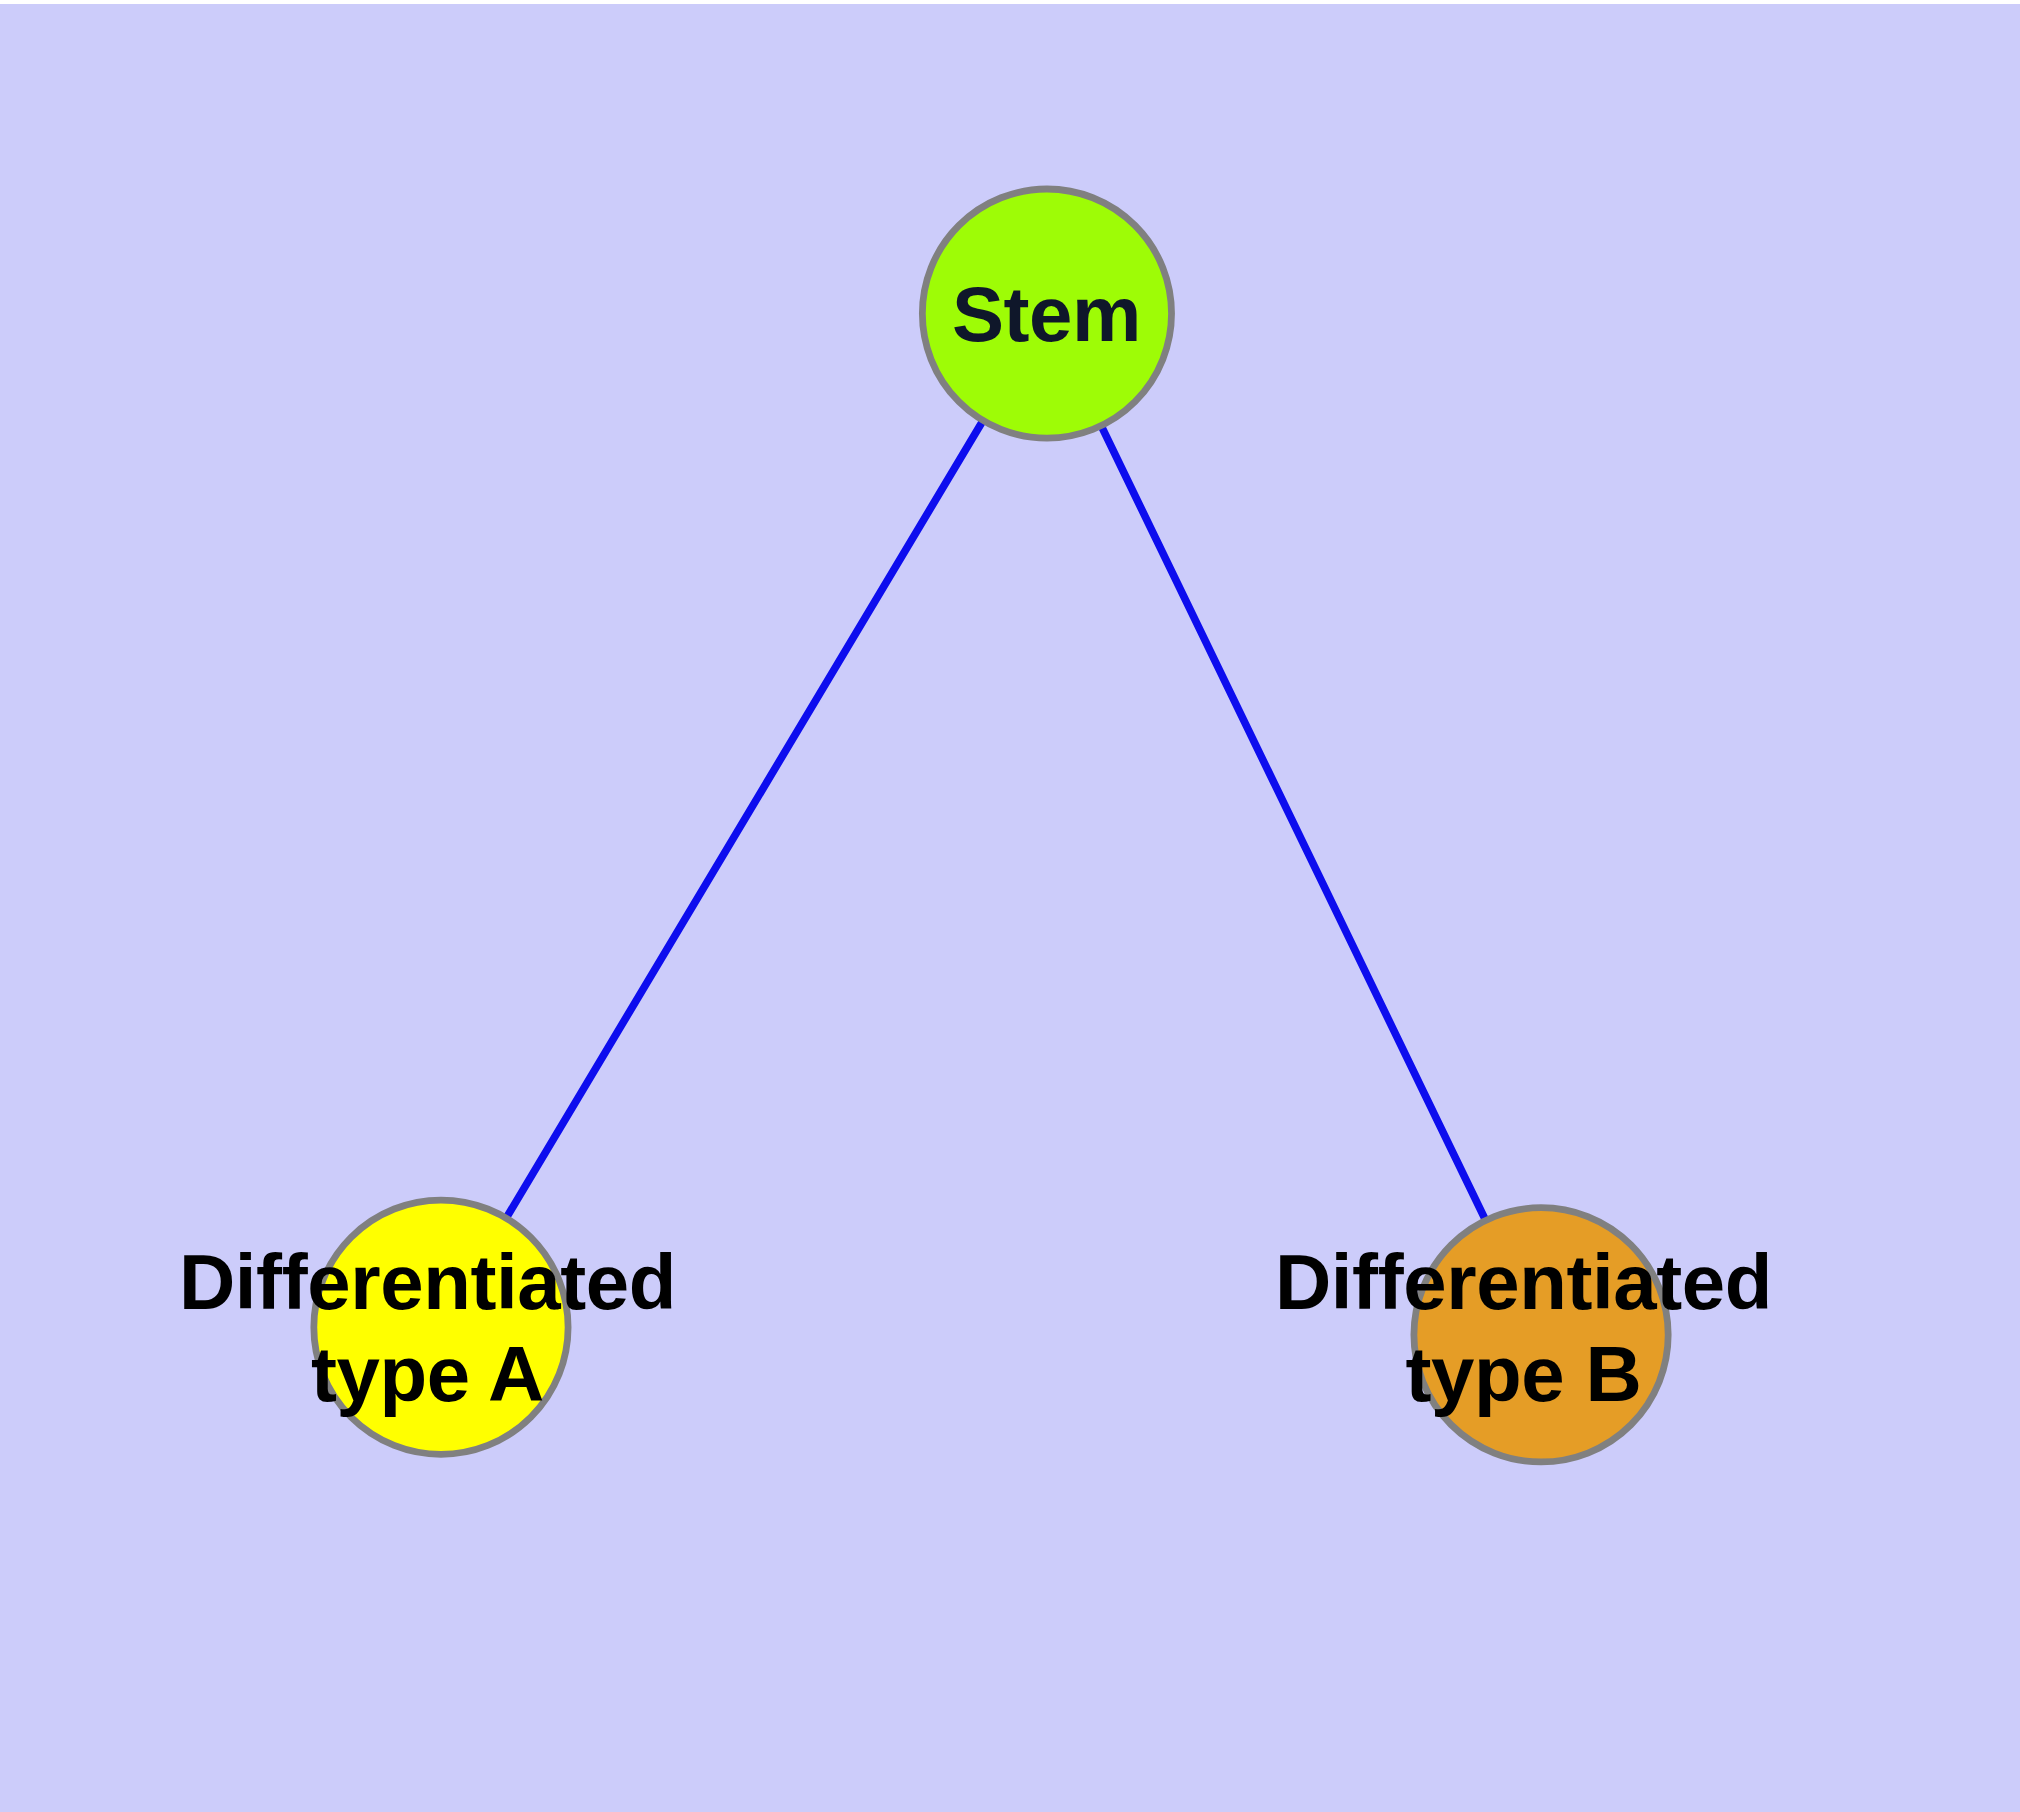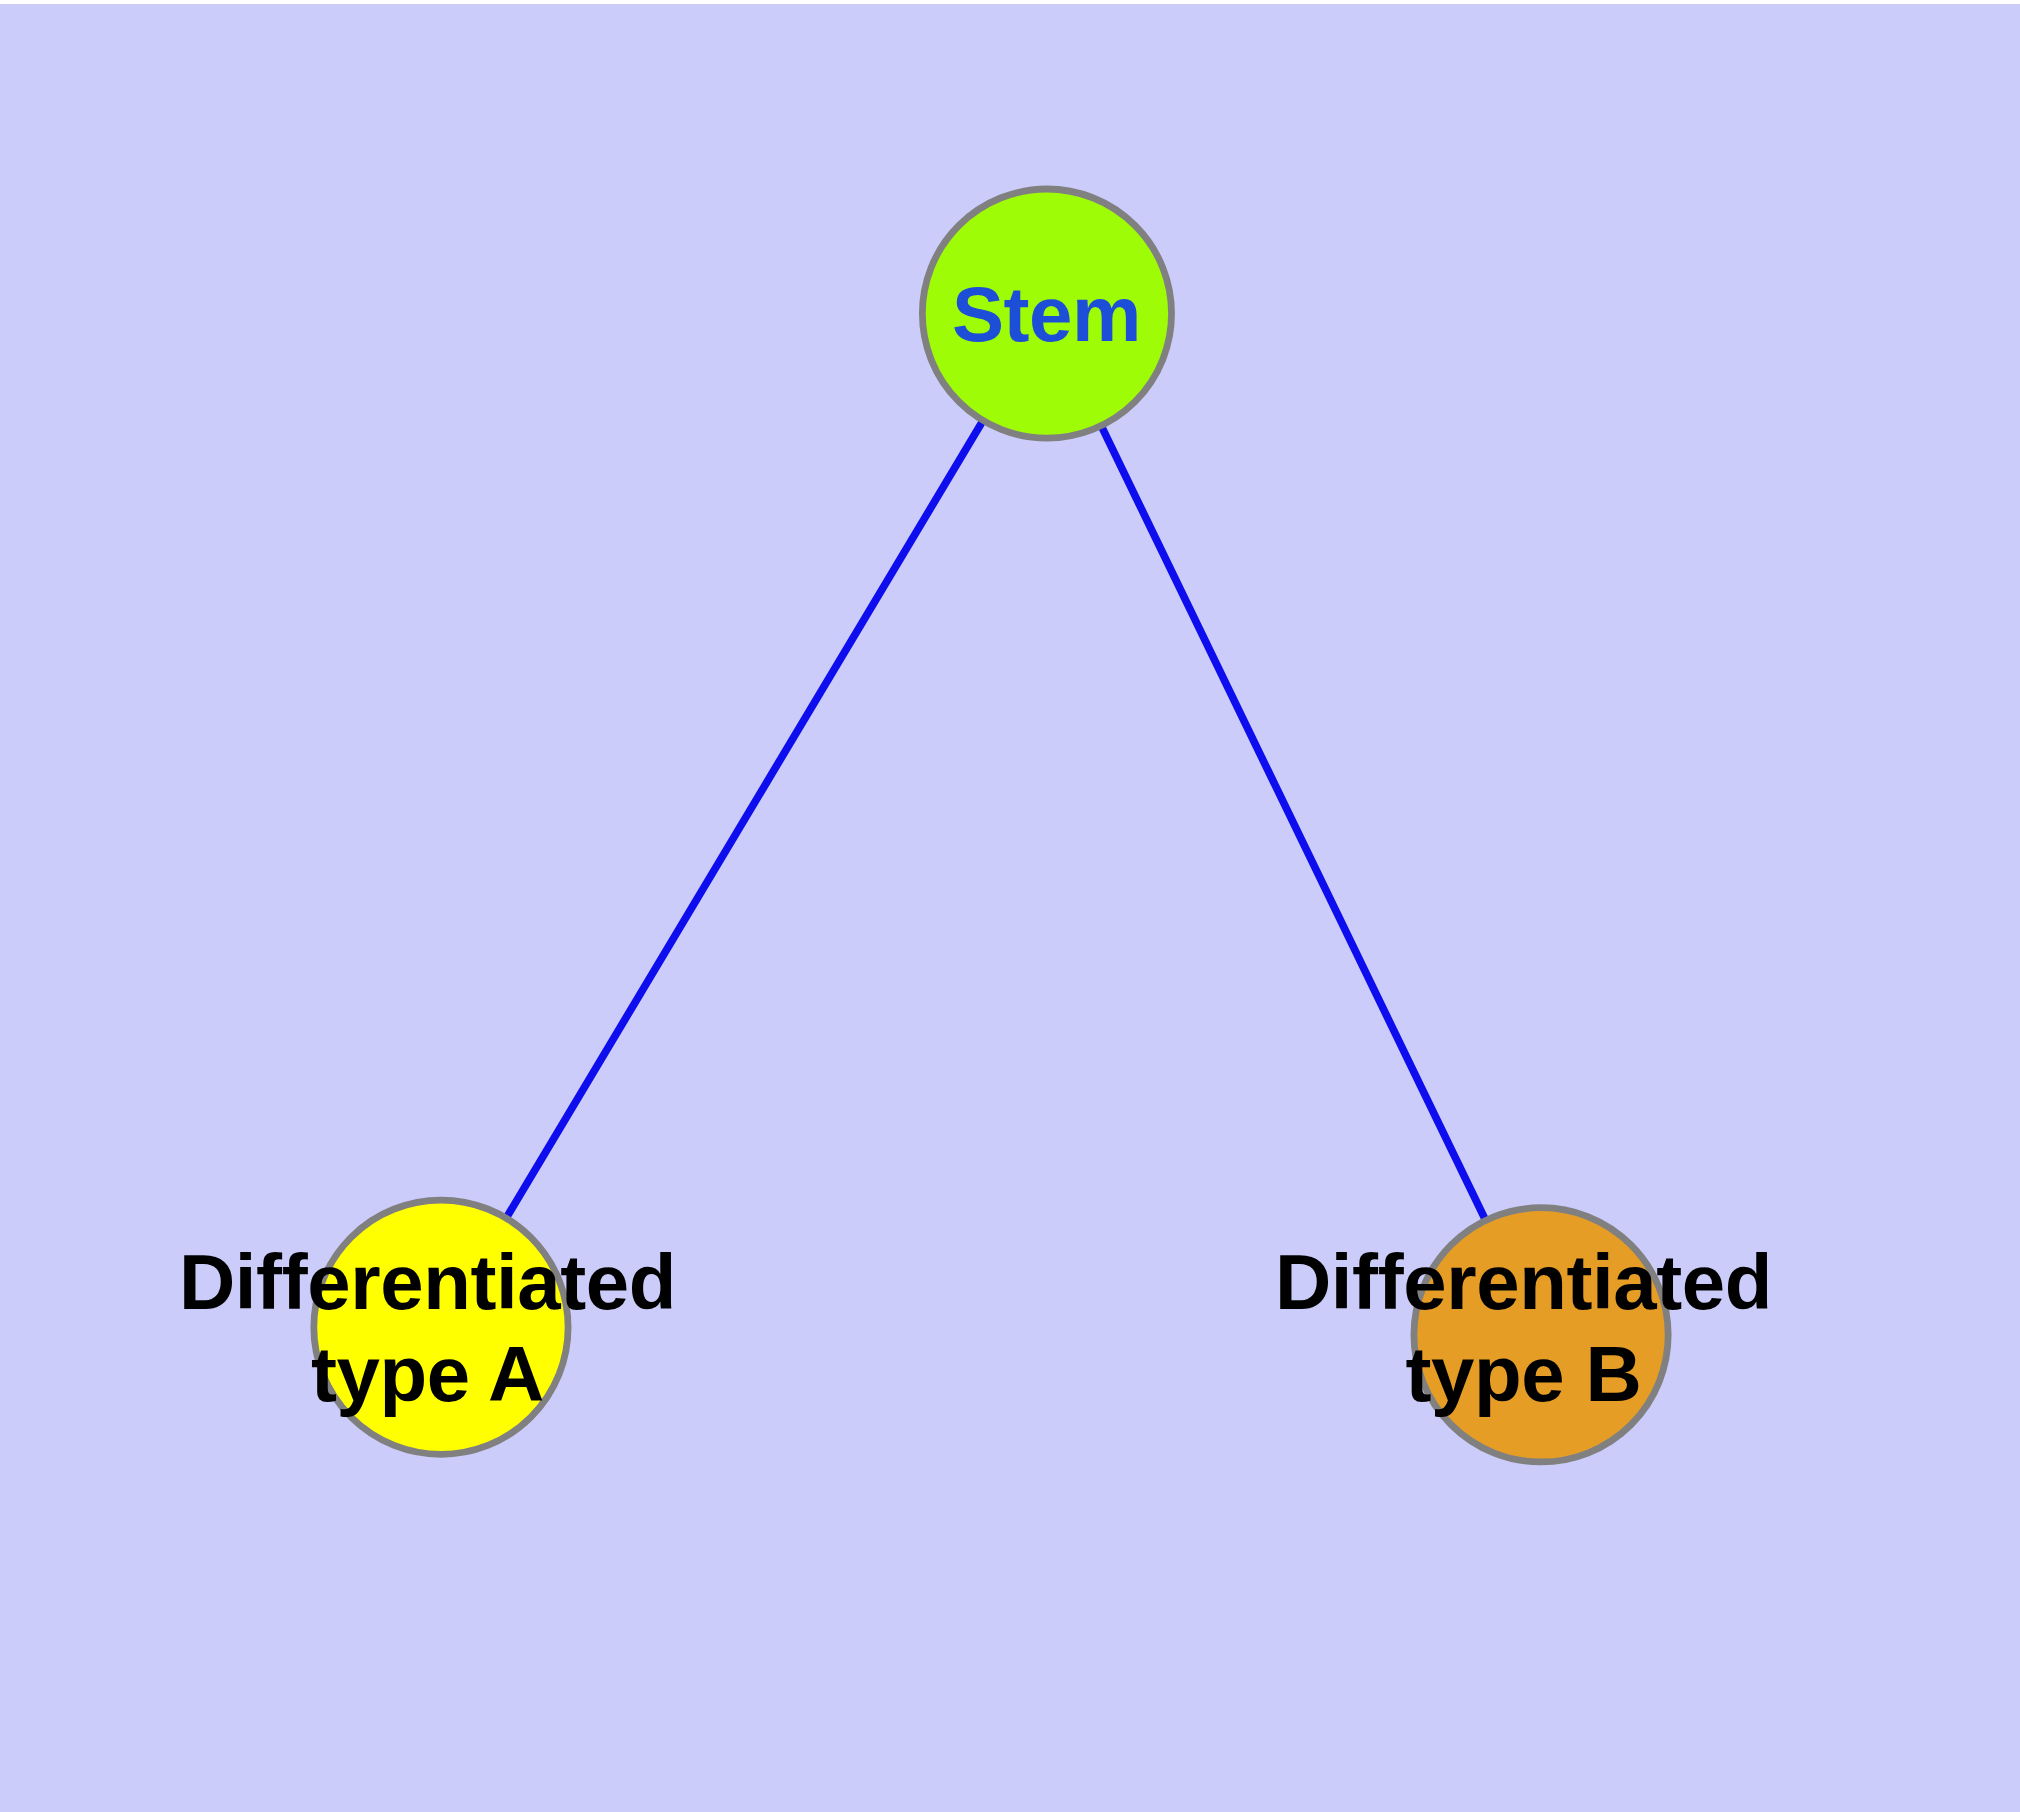--- a/index.html
+++ b/index.html
@@ -70,21 +70,21 @@
       <line x1="1235" y1="370" x2="520" y2="1566" stroke="#0d0dee" stroke-width="9" stroke-linecap="round"></line>
       <line x1="1235" y1="370" x2="1818" y2="1575" stroke="#0d0dee" stroke-width="9" stroke-linecap="round"></line>
     </g>
     <g>
       <circle cx="1235" cy="370" r="147" fill="#9efc06" stroke="#808080" stroke-width="8"></circle>
       <circle cx="520" cy="1566" r="150" fill="#ffff00" stroke="#808080" stroke-width="8"></circle>
       <circle cx="1818" cy="1575" r="150" fill="#e59d26" stroke="#808080" stroke-width="8"></circle>
     </g>
   </svg>
 
-  <div class="node-label" id="label-stem" style="left: 792px; top: 268px; color: #1d4ed8;">Stem</div>
+  <div class="node-label" id="label-stem" style="left: 792px; top: 268px; color: #0f172a;">Stem</div>
 
   <div class="node-label" id="label-a" style="left: 165px; top: 1236px; color: rgb(0, 0, 0);">Differentiated
 type A</div>
 
   <div class="node-label" id="label-b" style="left: 1261px; top: 1236px; color: rgb(0, 0, 0);">Differentiated
 type B</div>
 
 </div>
 
 

